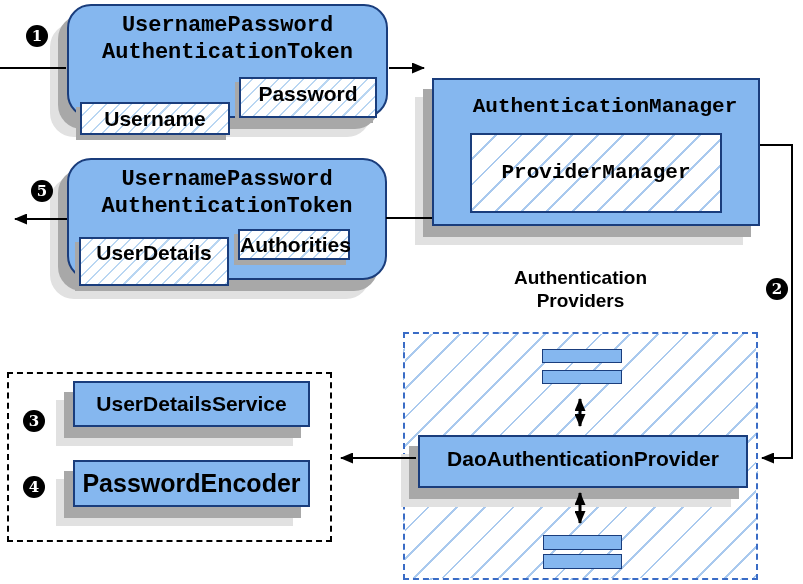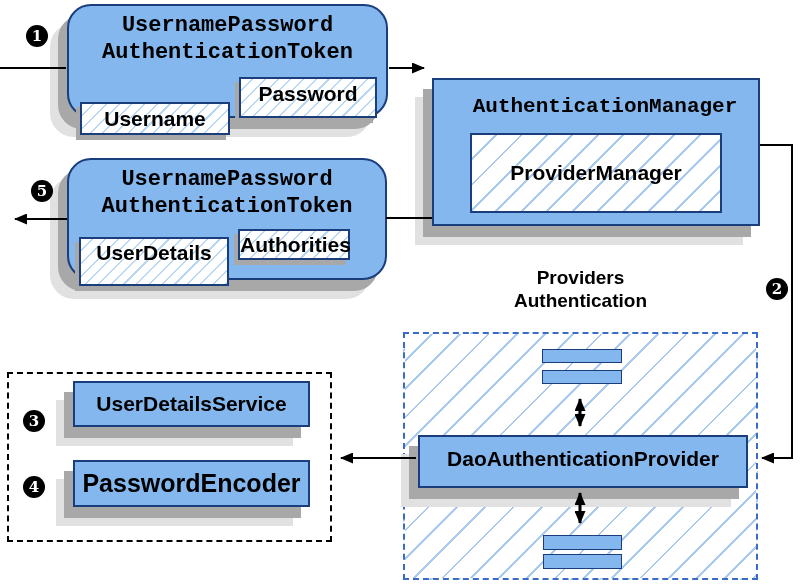--- a/index.html
+++ b/index.html
@@ -86,35 +86,35 @@
     <div class="node-title">
       <div>UsernamePassword</div>
       <div>AuthenticationToken</div>
     </div>
     <div class="field" style="left:11px;top:71px;width:150px;height:33px;line-height:29px;margin-top:25px;">Username</div>
     <div class="field" style="left:170px;top:71px;width:138px;height:41px;line-height:29px;">Password</div>
   </div>
 
   <div class="node" style="left:432px;top:78px;width:328px;height:148px;padding-left:18px;">
     <div class="node-title" style="font-size:21px;padding-top:13px;">AuthenticationManager</div>
-    <div class="inner-hatched" style="left:36px;top:53px;width:252px;height:80px;line-height:76px;">ProviderManager</div>
+    <div class="inner-hatched" style="left:36px;top:53px;width:252px;height:80px;line-height:76px;font-family:Liberation Mono, monospace;">ProviderManager</div>
   </div>
 
   <div class="node rounded" style="left:67px;top:158px;width:320px;height:122px;">
     <div class="node-title">
       <div>UsernamePassword</div>
       <div>AuthenticationToken</div>
     </div>
     <div class="field" style="left:10px;top:77px;width:150px;height:49px;line-height:27px;">UserDetails</div>
     <div class="field" style="left:169px;top:69px;width:112px;height:31px;line-height:27px;">Authorities</div>
   </div>
 
   <div class="group-label">
+    <div>Authentication</div>
     <div>Providers</div>
-    <div>Authentication</div>
   </div>
 
   <div class="providers-box"></div>
 
   <div class="bar" style="left:542px;top:349px;"></div>
   <div class="bar" style="left:542px;top:370px;"></div>
 
   <div class="node" style="left:418px;top:435px;width:330px;height:53px;font-size:21px;line-height:43px;white-space:nowrap;">DaoAuthenticationProvider</div>
 
   <div class="bar" style="left:543px;top:535px;height:15px;width:79px;"></div>

